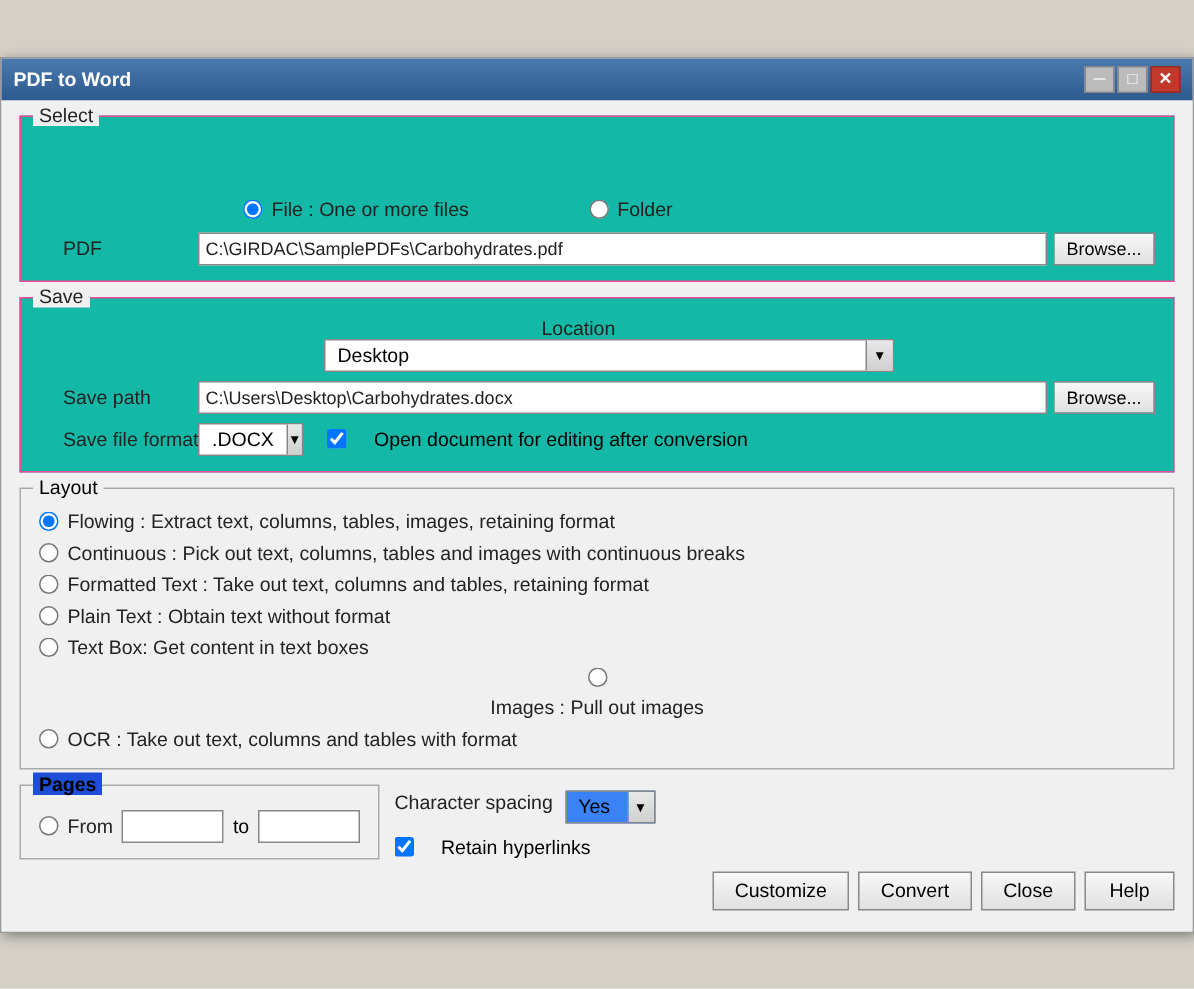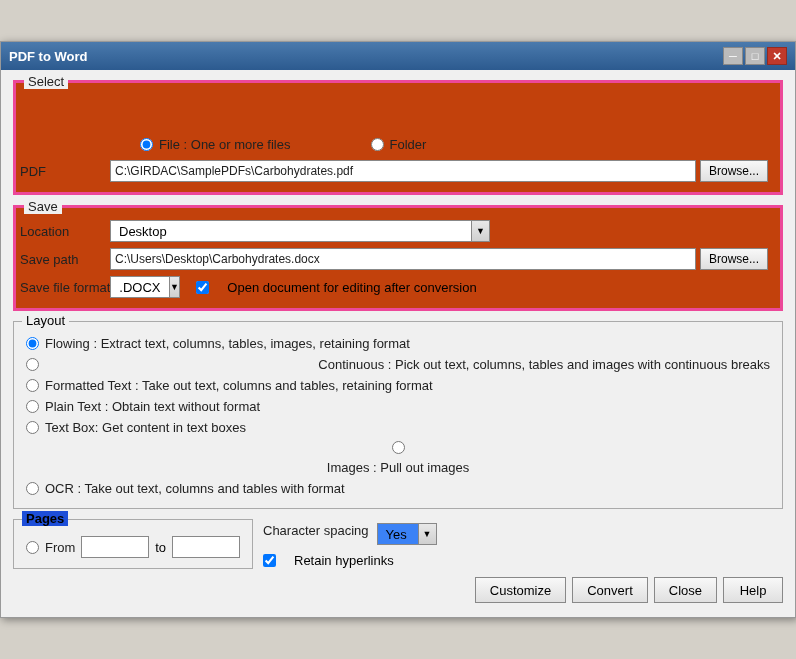--- a/index.html
+++ b/index.html
@@ -44,25 +44,25 @@
       align-items: center;
       justify-content: center;
     }
     .title-btn.min { background: #bbb; border-color: #888; }
     .title-btn.max { background: #bbb; border-color: #888; }
     .content {
       padding: 10px 12px 10px 12px;
       background: #f0f0f0;
     }
     .group-box {
-      border: 3px solid #ec4899;
-      padding: 8px 12px 10px 4px;
+      border: 1px solid #ec4899;
+      padding: 8px 12px 10px 28px;
       margin-bottom: 10px;
       position: relative;
-      background: #c2410c;
+      background: #14b8a6;
     }
     .group-box-title {
       position: absolute;
       top: -9px;
       left: 8px;
       background: #f0f0f0;
       padding: 0 4px;
       font-size: 13px;
       font-weight: normal;
       color: #222;
@@ -301,21 +301,21 @@
       </div>
       <div class="row">
         <span class="label">PDF</span>
         <input type="text" value="C:\GIRDAC\SamplePDFs\Carbohydrates.pdf" style="">
         <button class="browse-btn">Browse...</button>
       </div>
     </div>
 
     <div class="group-box">
       <span class="group-box-title">Save</span>
-      <div class="row" style="padding-top:4px;">
+      <div class="row" style="padding-top:4px;flex-direction:column;">
         <span class="label">Location</span>
         <div class="location-select-wrapper">
           <span class="location-val">Desktop</span>
           <div class="location-arrow">▼</div>
         </div>
       </div>
       <div class="row">
         <span class="label">Save path</span>
         <input type="text" value="C:\Users\Desktop\Carbohydrates.docx" style="">
         <button class="browse-btn">Browse...</button>
@@ -333,21 +333,21 @@
       </div>
     </div>
 
     <div class="layout-group">
       <span class="layout-group-title">Layout</span>
       <div style="padding-top:4px;">
         <label class="radio-row">
           <input type="radio" name="layout" checked="" style="">
           <span class="radio-text">Flowing :  Extract text, columns, tables, images, retaining format</span>
         </label>
-        <label class="radio-row" style="margin-top:2px;justify-content:space-between;">
+        <label class="radio-row" style="margin-top:2px;">
           <input type="radio" name="layout" style="">
           <span class="radio-text">Continuous :  Pick out text, columns, tables and images with continuous breaks</span>
         </label>
         <label class="radio-row" style="margin-top:2px;">
           <input type="radio" name="layout" style="">
           <span class="radio-text">Formatted Text :  Take out text, columns and tables, retaining format</span>
         </label>
         <label class="radio-row" style="margin-top:2px;">
           <input type="radio" name="layout" style="">
           <span class="radio-text">Plain Text :  Obtain text without format</span>

